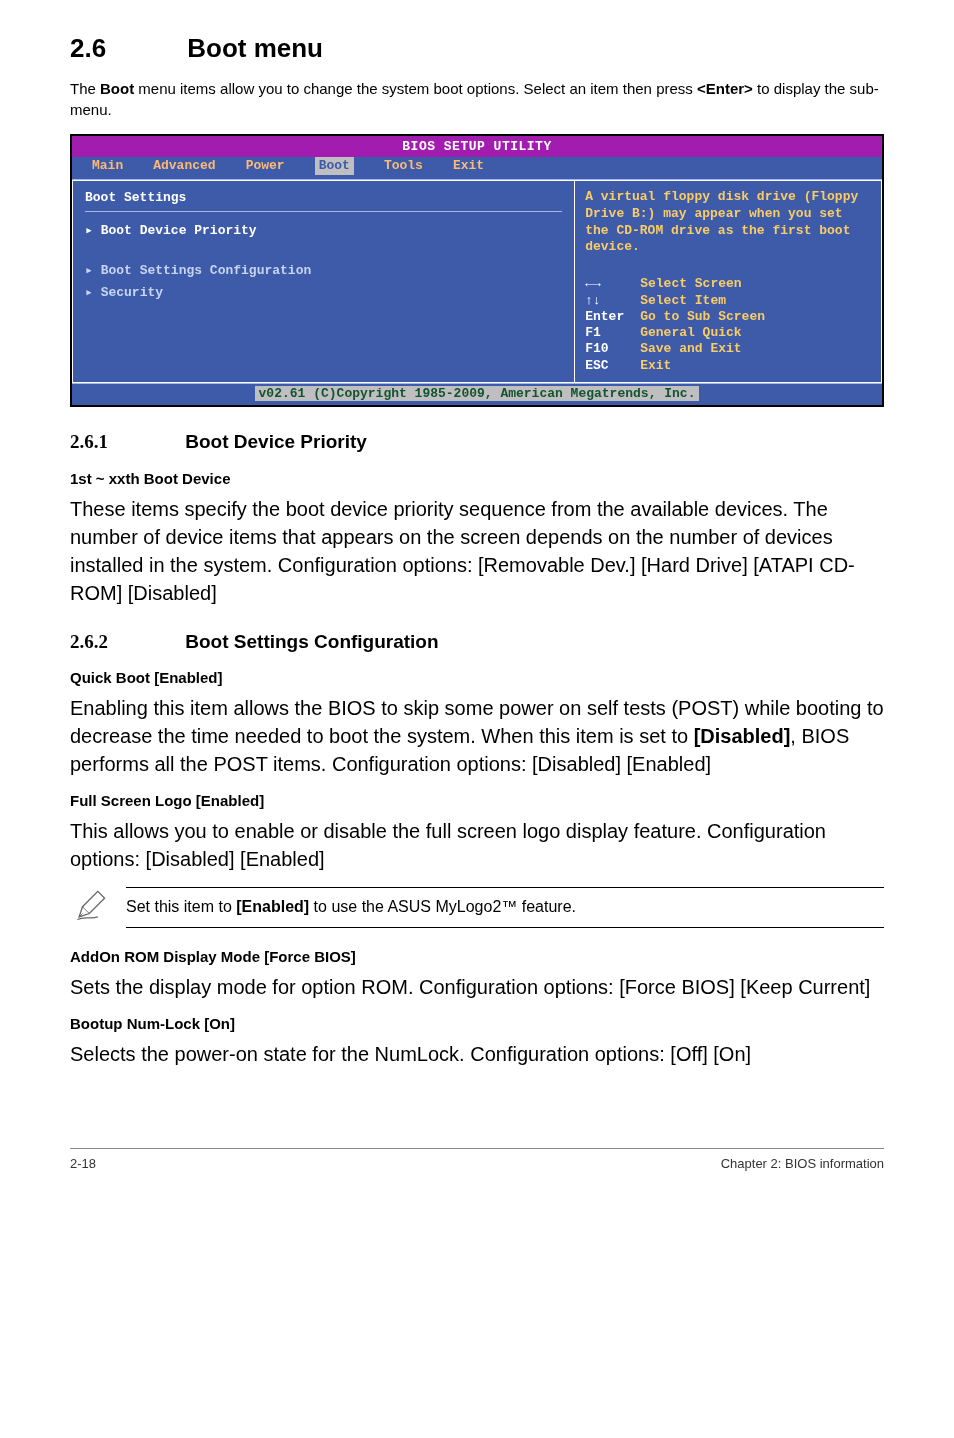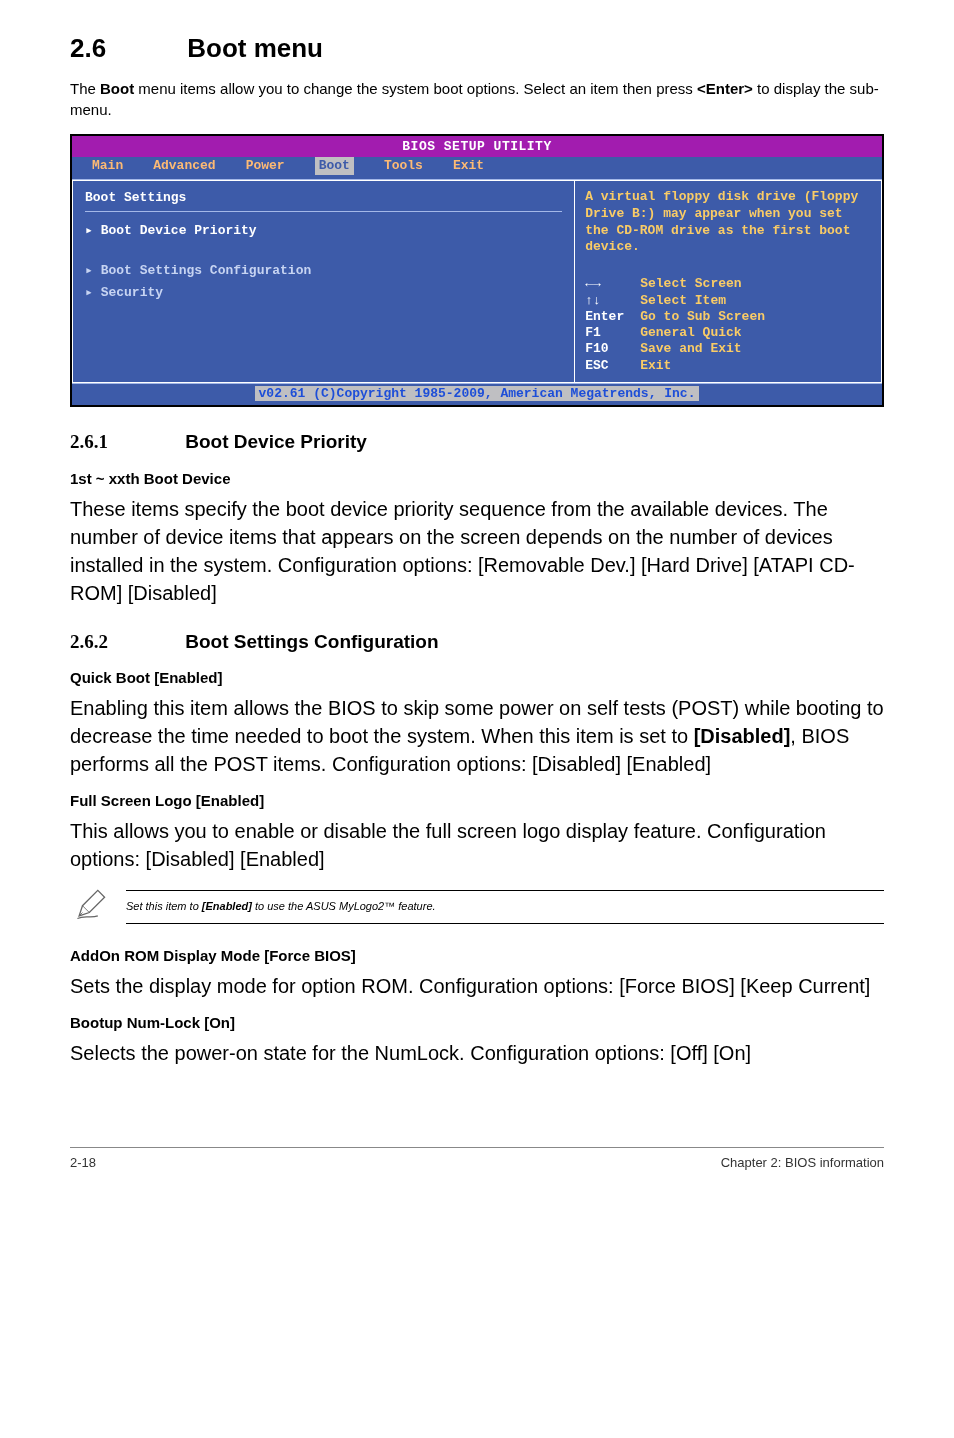--- a/index.html
+++ b/index.html
@@ -95,21 +95,21 @@
   .bios-right .keys .d { color: #facc66; }
   .bios-footer {
     background: #3d5ba9;
     color: #fff;
     border-top: 1px solid #a4b8e8;
     text-align: center;
     padding: 1px 0 2px 0;
   }
   .bios-footer span {
     background: #bfbfc2;
-    color: #1d4ed8;
+    color: #14532d;
     padding: 0 4px;
   }
   h2.subsection {
     font-size: 19px;
     font-weight: bold;
     margin: 22px 0 10px 0;
   }
   h2.subsection .num { display: inline-block; width: 110px; font-family: Liberation Serif, serif; }
   h3.config-heading {
     font-size: 15px;
@@ -123,22 +123,21 @@
     gap: 18px;
     margin: 14px 0 18px 0;
     padding-left: 4px;
   }
   .note-icon svg { width: 34px; height: 34px; }
   .note-text {
     flex: 1;
     border-top: 1px solid #000;
     border-bottom: 1px solid #000;
     padding: 8px 0;
-    font-size: 11px;
-    font-style: italic;
+    font-size: 16px;
   }
   .footer {
     display: flex;
     justify-content: space-between;
     font-size: 13px;
     margin-top: 80px;
     border-top: 1px solid #888;
     padding-top: 6px;
     color: #333;
   }

